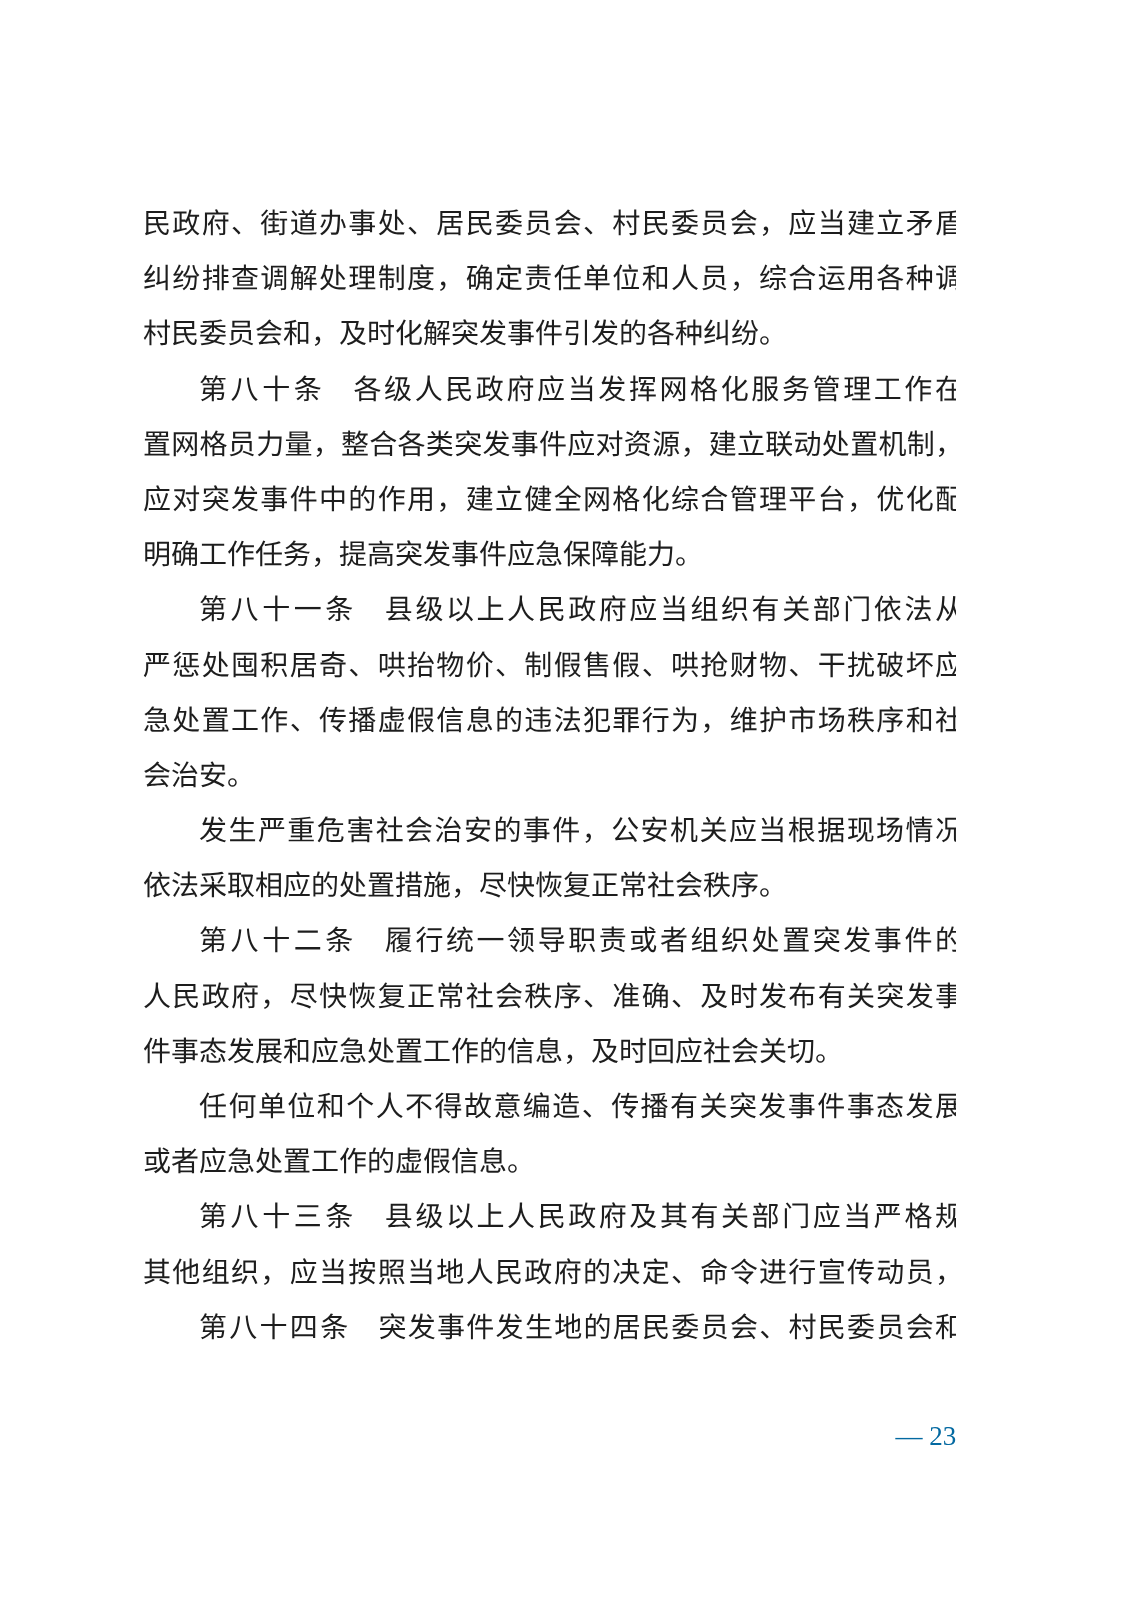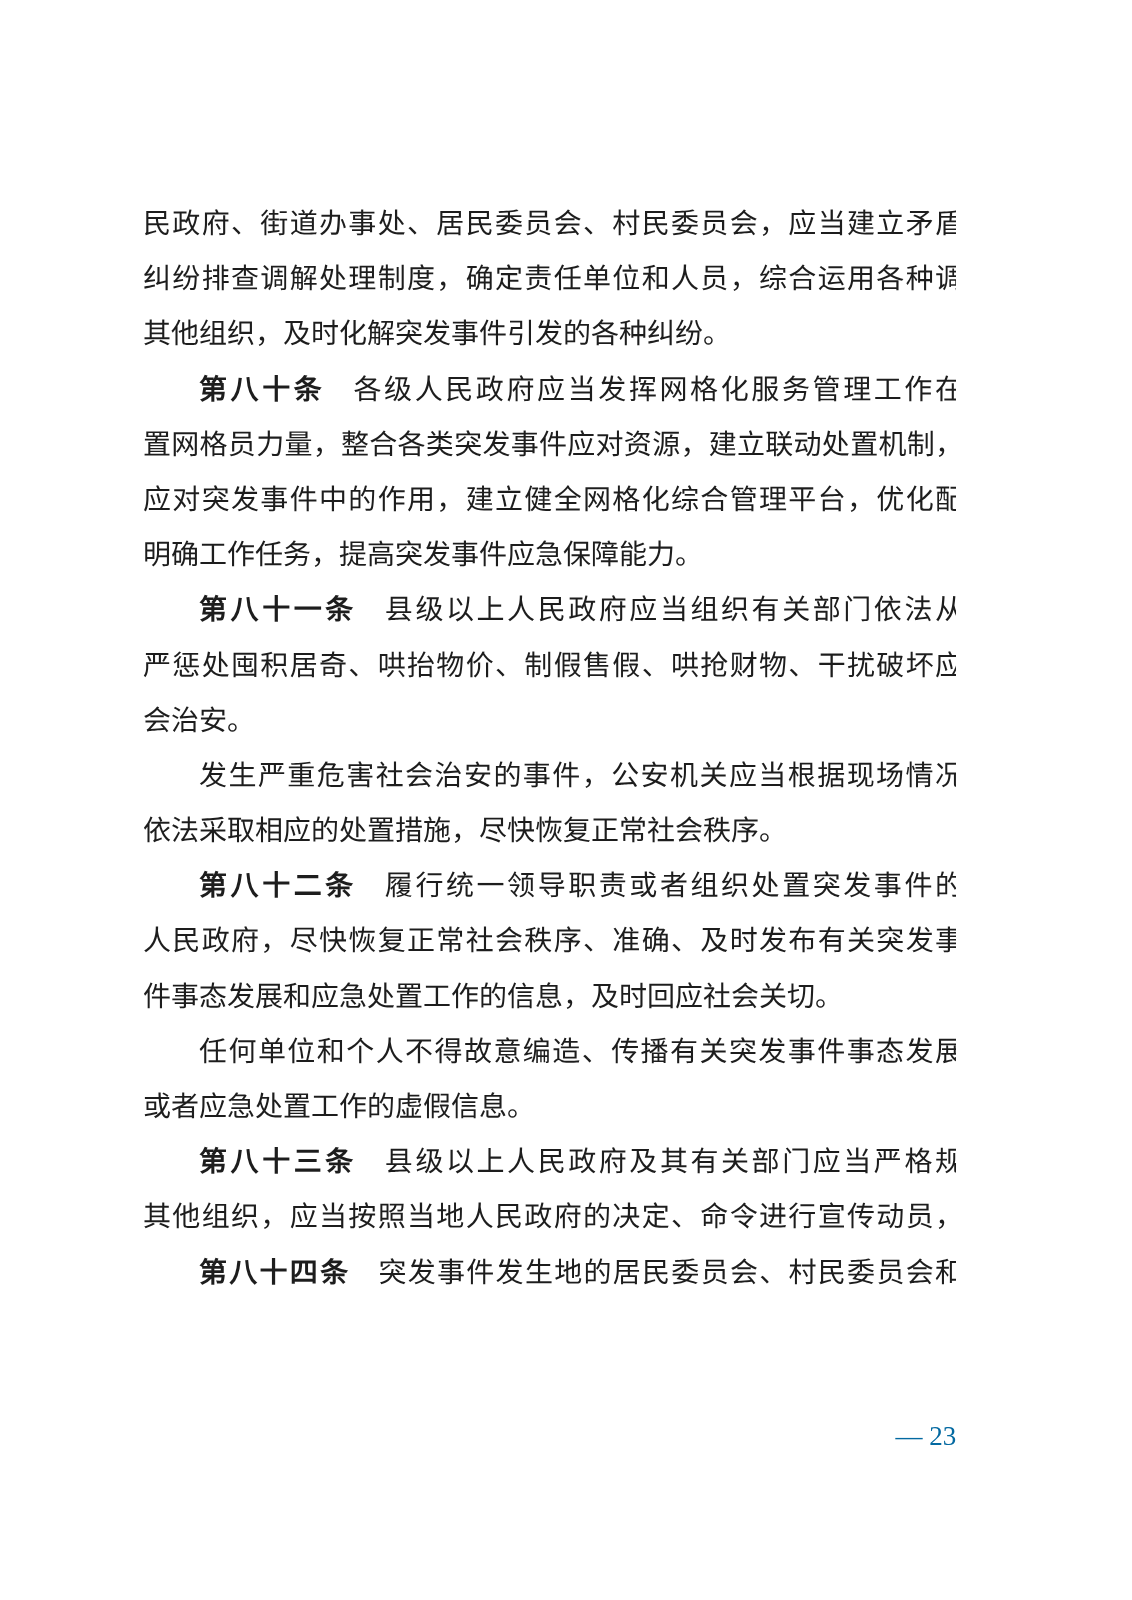--- a/index.html
+++ b/index.html
@@ -31,21 +31,21 @@
     white-space: normal;
     overflow: hidden;
   }
   .line.last {
     text-align-last: left;
   }
   .line.indent {
     text-indent: 2em;
   }
   .lead {
-    font-weight: 700;
+    font-weight: 400;
     font-family: "Liberation Sans", "DejaVu Sans", sans-serif;
     margin-right: 1em;
     letter-spacing: 1px;
   }
   .page-number {
     position: absolute;
     left: 840px;
     top: 1416px;
     width: 150px;
     height: 40px;
@@ -56,27 +56,28 @@
     font-family: "Liberation Serif", "DejaVu Serif", serif;
   }
 </style>
 </head>
 <body>
 
 <div class="page">
   <div class="content" id="content">
       <div class="line"><span>民政府、街道办事处、居民委员会、村民委员会，应当建立矛盾</span></div>
       <div class="line"><span>纠纷排查调解处理制度，确定责任单位和人员，综合运用各种调</span></div>
-      <div class="line last"><span>其他组织，及时化解突发事件引发的各种纠纷。</span></div>
+      <div class="line last"><span>村民委员会和，及时化解突发事件引发的各种纠纷。</span></div>
       <div class="line indent"><span class="lead">第八十条</span><span>各级人民政府应当发挥网格化服务管理工作在</span></div>
       <div class="line"><span>置网格员力量，整合各类突发事件应对资源，建立联动处置机制，</span></div>
       <div class="line"><span>应对突发事件中的作用，建立健全网格化综合管理平台，优化配</span></div>
       <div class="line last"><span>明确工作任务，提高突发事件应急保障能力。</span></div>
       <div class="line indent"><span class="lead">第八十一条</span><span>县级以上人民政府应当组织有关部门依法从</span></div>
       <div class="line"><span>严惩处囤积居奇、哄抬物价、制假售假、哄抢财物、干扰破坏应</span></div>
+      <div class="line"><span>急处置工作、传播虚假信息的违法犯罪行为，维护市场秩序和社</span></div>
       <div class="line last"><span>会治安。</span></div>
       <div class="line indent"><span>发生严重危害社会治安的事件，公安机关应当根据现场情况</span></div>
       <div class="line last"><span>依法采取相应的处置措施，尽快恢复正常社会秩序。</span></div>
       <div class="line indent"><span class="lead">第八十二条</span><span>履行统一领导职责或者组织处置突发事件的</span></div>
       <div class="line"><span>人民政府，尽快恢复正常社会秩序、准确、及时发布有关突发事</span></div>
       <div class="line last"><span>件事态发展和应急处置工作的信息，及时回应社会关切。</span></div>
       <div class="line indent"><span>任何单位和个人不得故意编造、传播有关突发事件事态发展</span></div>
       <div class="line last"><span>或者应急处置工作的虚假信息。</span></div>
       <div class="line indent"><span class="lead">第八十三条</span><span>县级以上人民政府及其有关部门应当严格规</span></div>
       <div class="line"><span>其他组织，应当按照当地人民政府的决定、命令进行宣传动员，</span></div>

